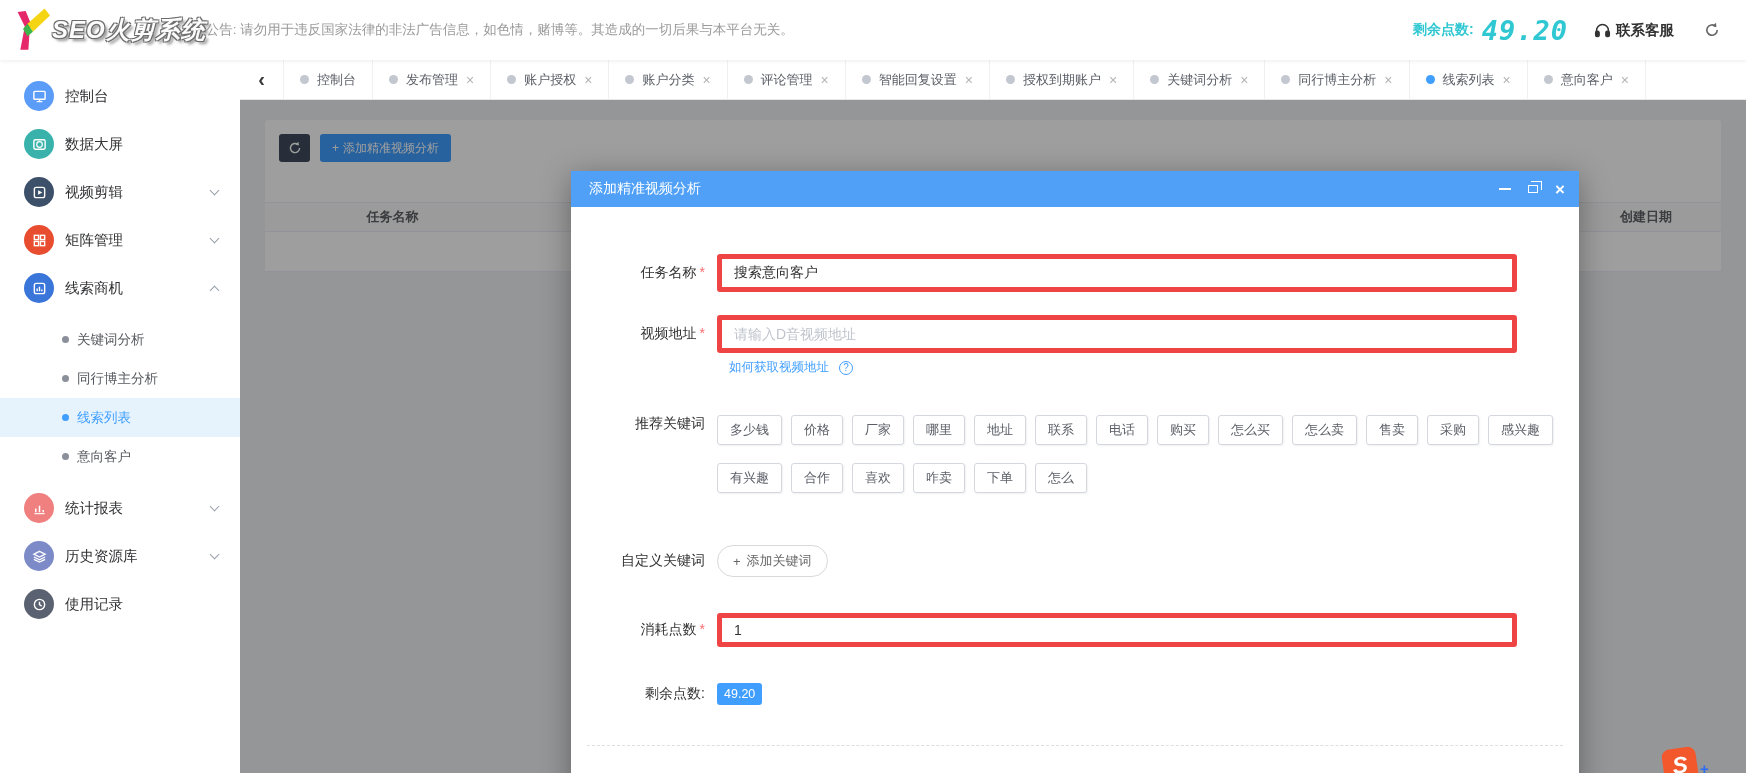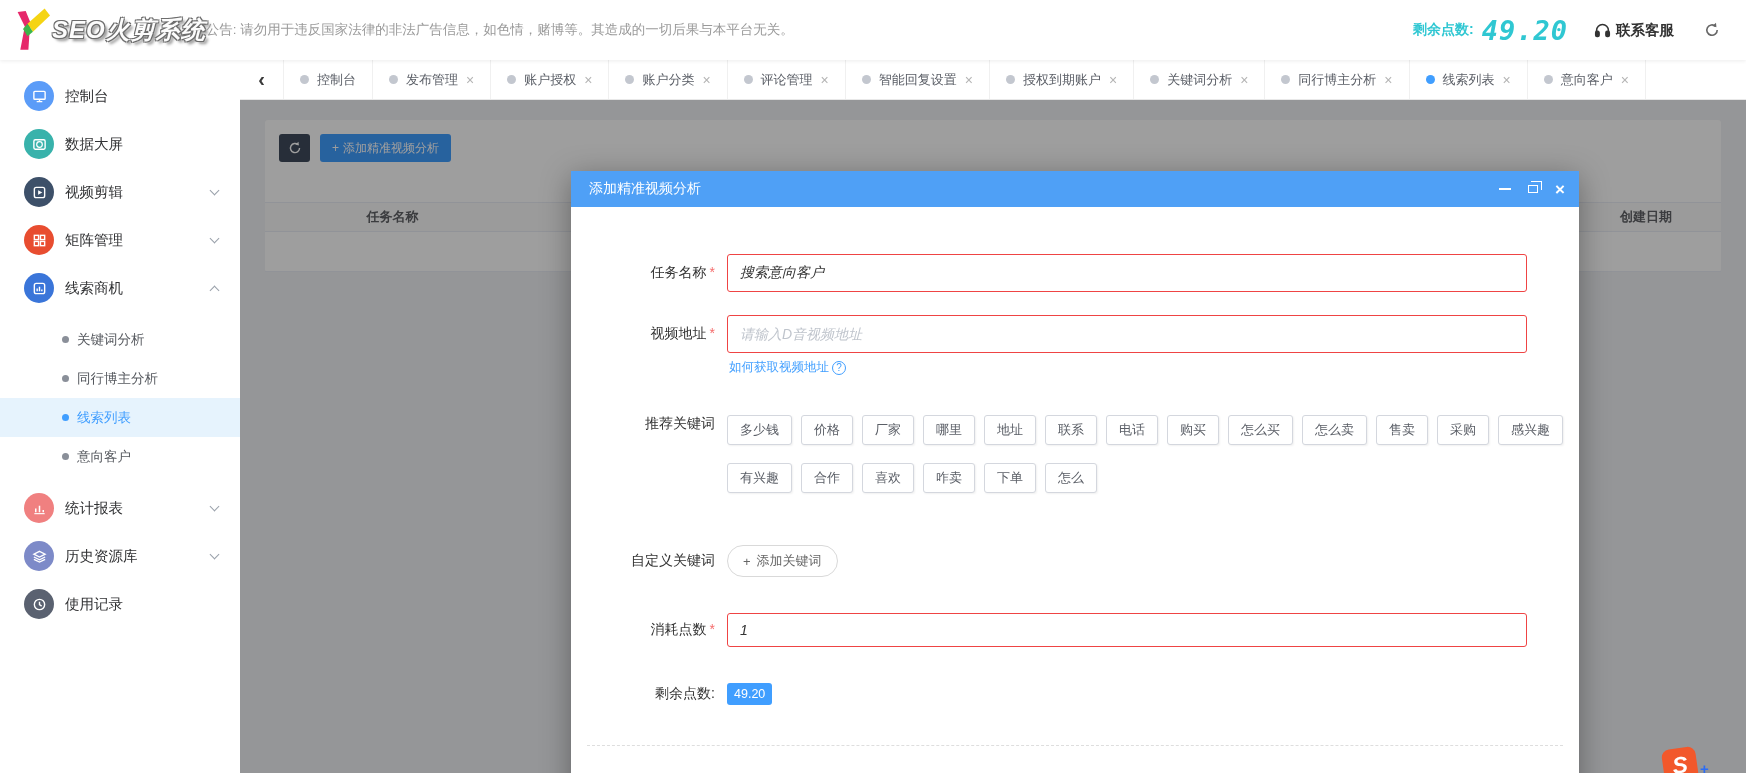--- a/index.html
+++ b/index.html
@@ -81,30 +81,30 @@
     background: #fff; z-index: 50; box-shadow: 0 6px 30px rgba(0,0,0,0.35); border-radius: 2px;
   }
   .m-header { height: 36px; background: #4fa0f6; display: flex; align-items: center; padding: 0 14px 0 18px; }
   .m-title { color: #fff; font-size: 14px; flex: 1; }
   .m-controls { display: flex; align-items: center; gap: 17px; }
   .wc-min { width: 12px; height: 2px; background: #fff; display: inline-block; }
   .wc-max { width: 10px; height: 8px; border: 1.5px solid #fff; position: relative; display: inline-block; }
   .wc-max::before { content: ""; position: absolute; left: 2px; top: -5px; width: 10px; height: 8px; border-top: 1.5px solid #fff; border-right: 1.5px solid #fff; }
   .wc-close { color: #fff; font-size: 17px; font-weight: bold; line-height: 1; cursor: pointer; }
   .m-body { padding-top: 0; }
-  .m-row { display: flex; align-items: center; padding-left: 10px; }
+  .m-row { display: flex; align-items: center; }
   .m-label { width: 146px; text-align: right; padding-right: 12px; font-size: 14px; color: #333; flex: none; white-space: nowrap; }
   .star { color: #f56c6c; margin-left: 3px; }
-  .m-input { width: 800px; height: 38px; border: 1px solid #ef4444; border-radius: 3px; padding: 0 12px; font-size: 14px; color: #333; font-family: "Liberation Sans", "DejaVu Sans", sans-serif; outline: none; font-style: italic; }
+  .m-input { width: 800px; height: 38px; border: 5px solid #ef4444; border-radius: 3px; padding: 0 12px; font-size: 14px; color: #333; font-family: "Liberation Sans", "DejaVu Sans", sans-serif; outline: none; }
   .m-input::placeholder { color: #bfc4cc; }
   .m-input.sm { height: 34px; }
   .row-task { margin-top: 47px; }
   .row-video { margin-top: 23px; }
   .row-help { margin-top: 6px; padding-left: 158px; }
-  .help-link { display: flex; align-items: center; gap: 3px; font-size: 12.5px; color: #409eff; cursor: pointer; }
+  .help-link { display: flex; align-items: center; gap: 10px; font-size: 12.5px; color: #409eff; cursor: pointer; }
   .help-circle { width: 14px; height: 14px; border: 1px solid #409eff; border-radius: 50%; font-size: 10px; display: flex; align-items: center; justify-content: center; }
   .row-kw1 { margin-top: 39px; align-items: flex-start; }
   .row-kw2 { margin-top: 18px; }
   .chips { display: flex; gap: 9px; }
   .chip { height: 30px; line-height: 28px; padding: 0 12px; border: 1px solid #d4d7de; border-radius: 3px; background: #fff; font-size: 13px; color: #5a5e66; cursor: pointer; box-shadow: 1px 1px 2px rgba(0,0,0,0.06); white-space: nowrap; }
   .row-custom { margin-top: 52px; }
   .pill-btn { display: flex; align-items: center; gap: 6px; height: 32px; padding: 0 15px; border: 1px solid #d9d9d9; border-radius: 16px; background: #fff; font-size: 13px; color: #666; cursor: pointer; }
   .row-consume { margin-top: 36px; }
   .row-remaining { margin-top: 36px; }
   .badge-points { background: #409eff; color: #fff; font-size: 12.5px; padding: 4px 7px; border-radius: 3px; }

